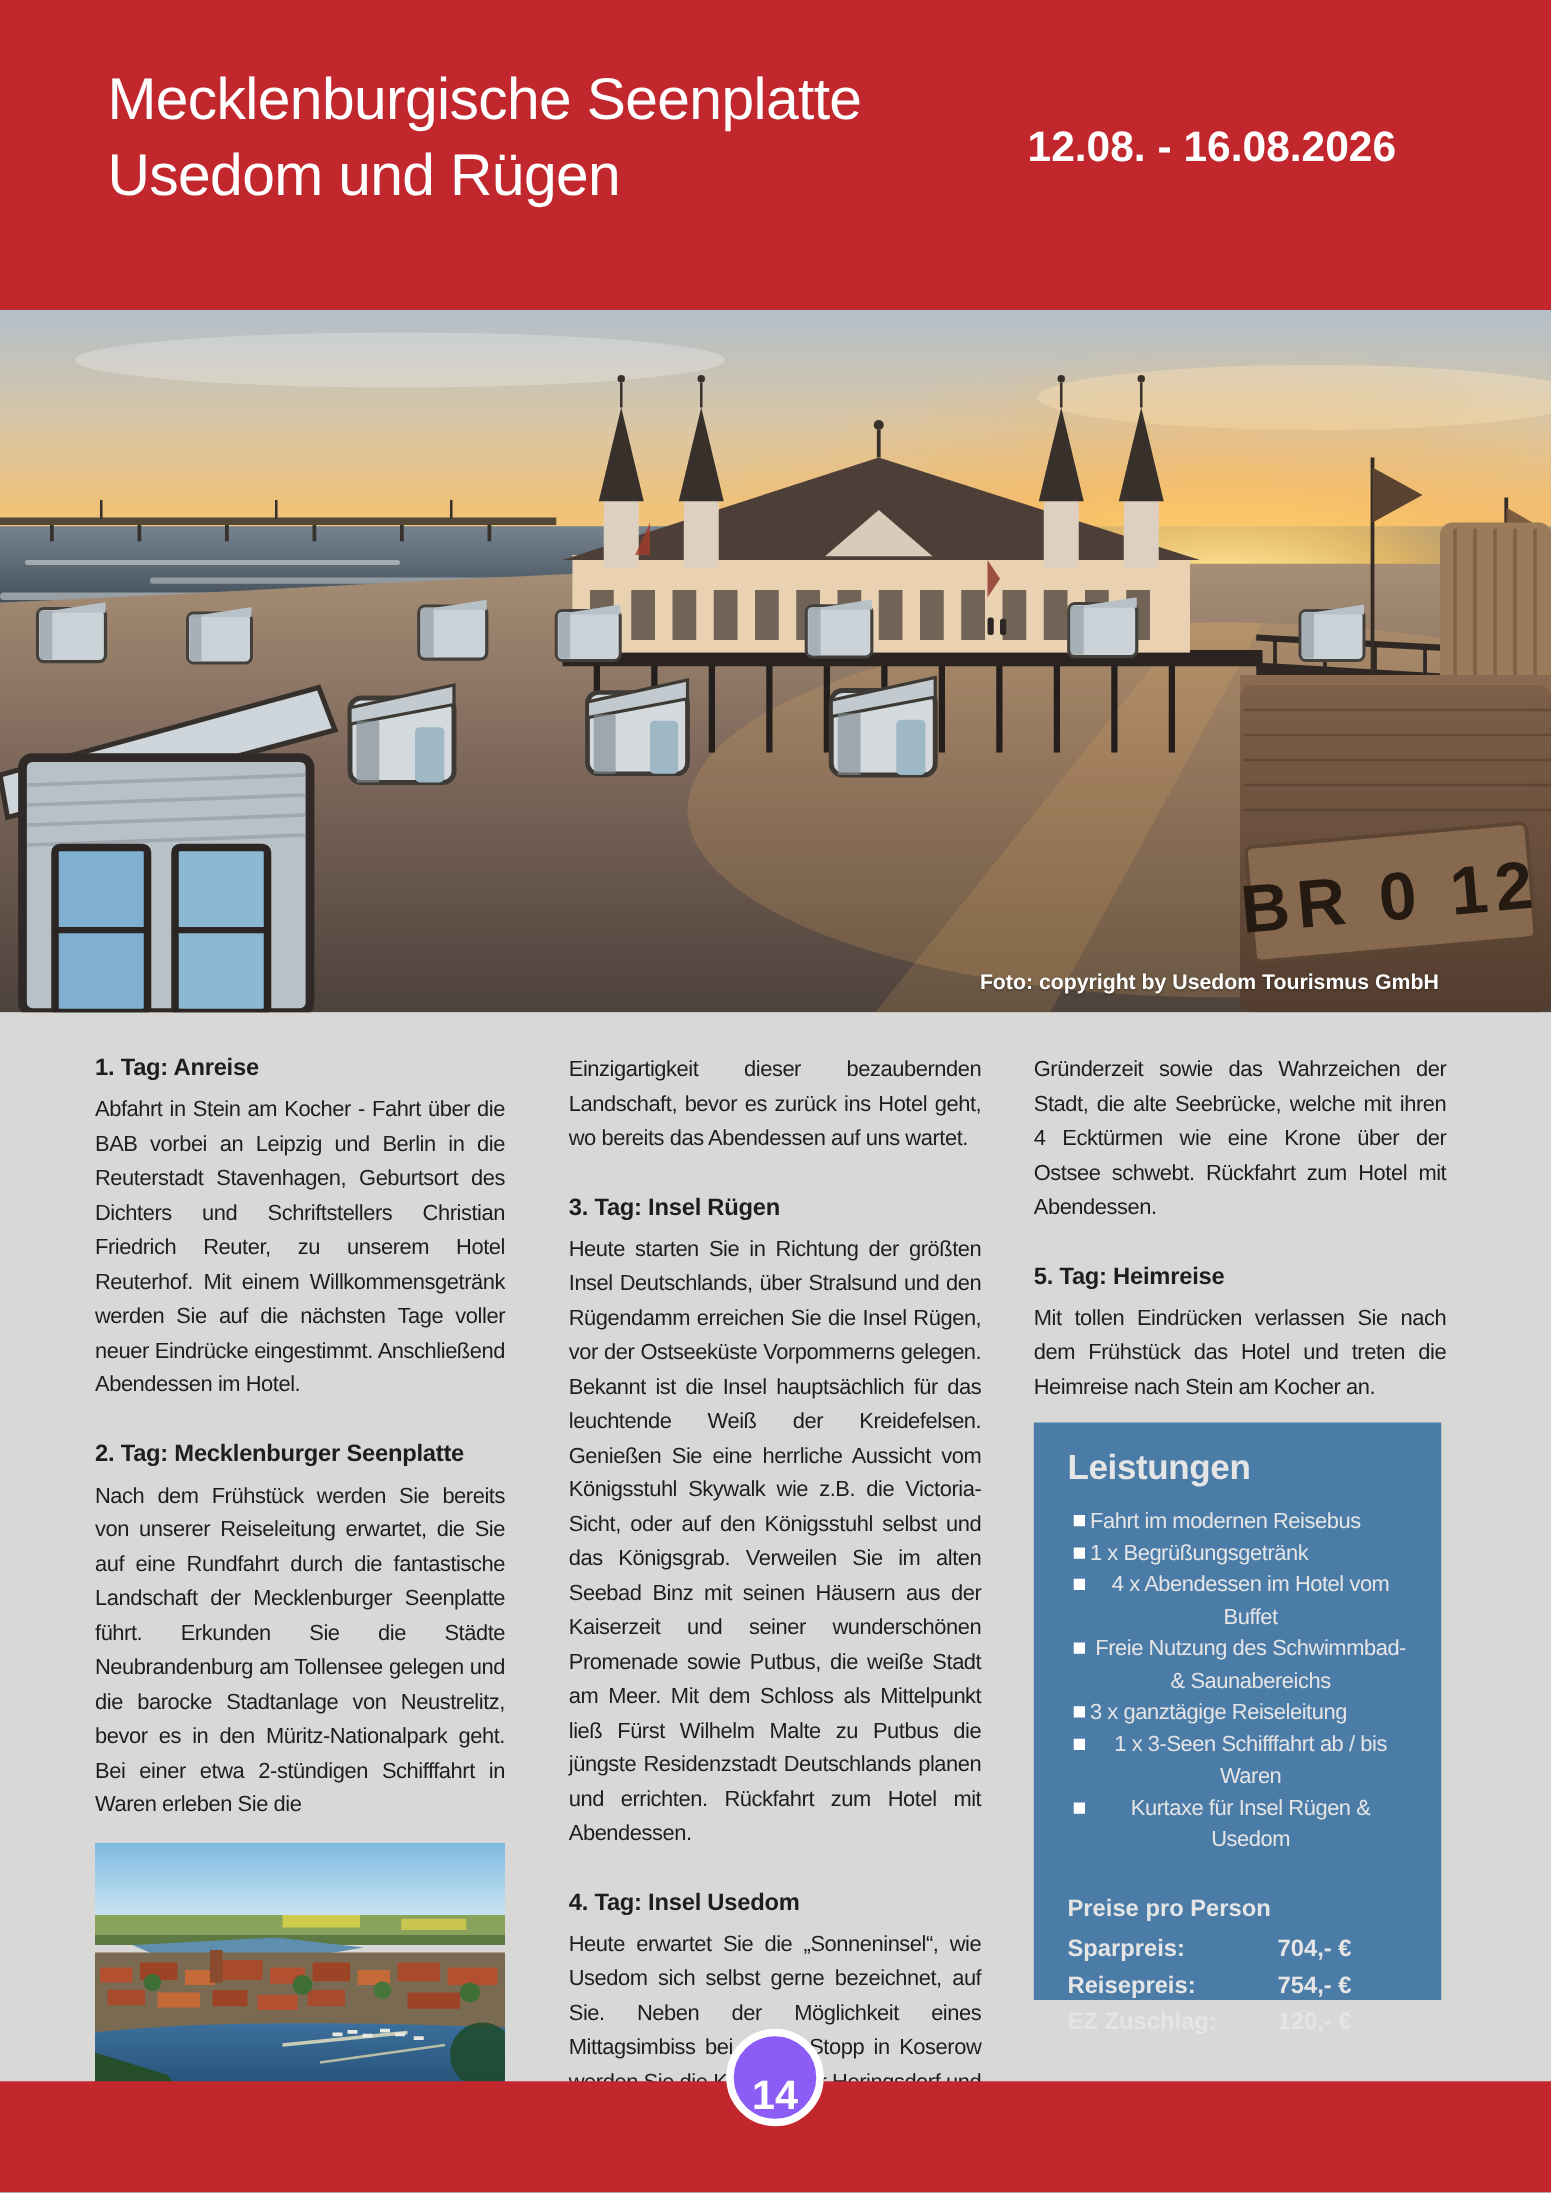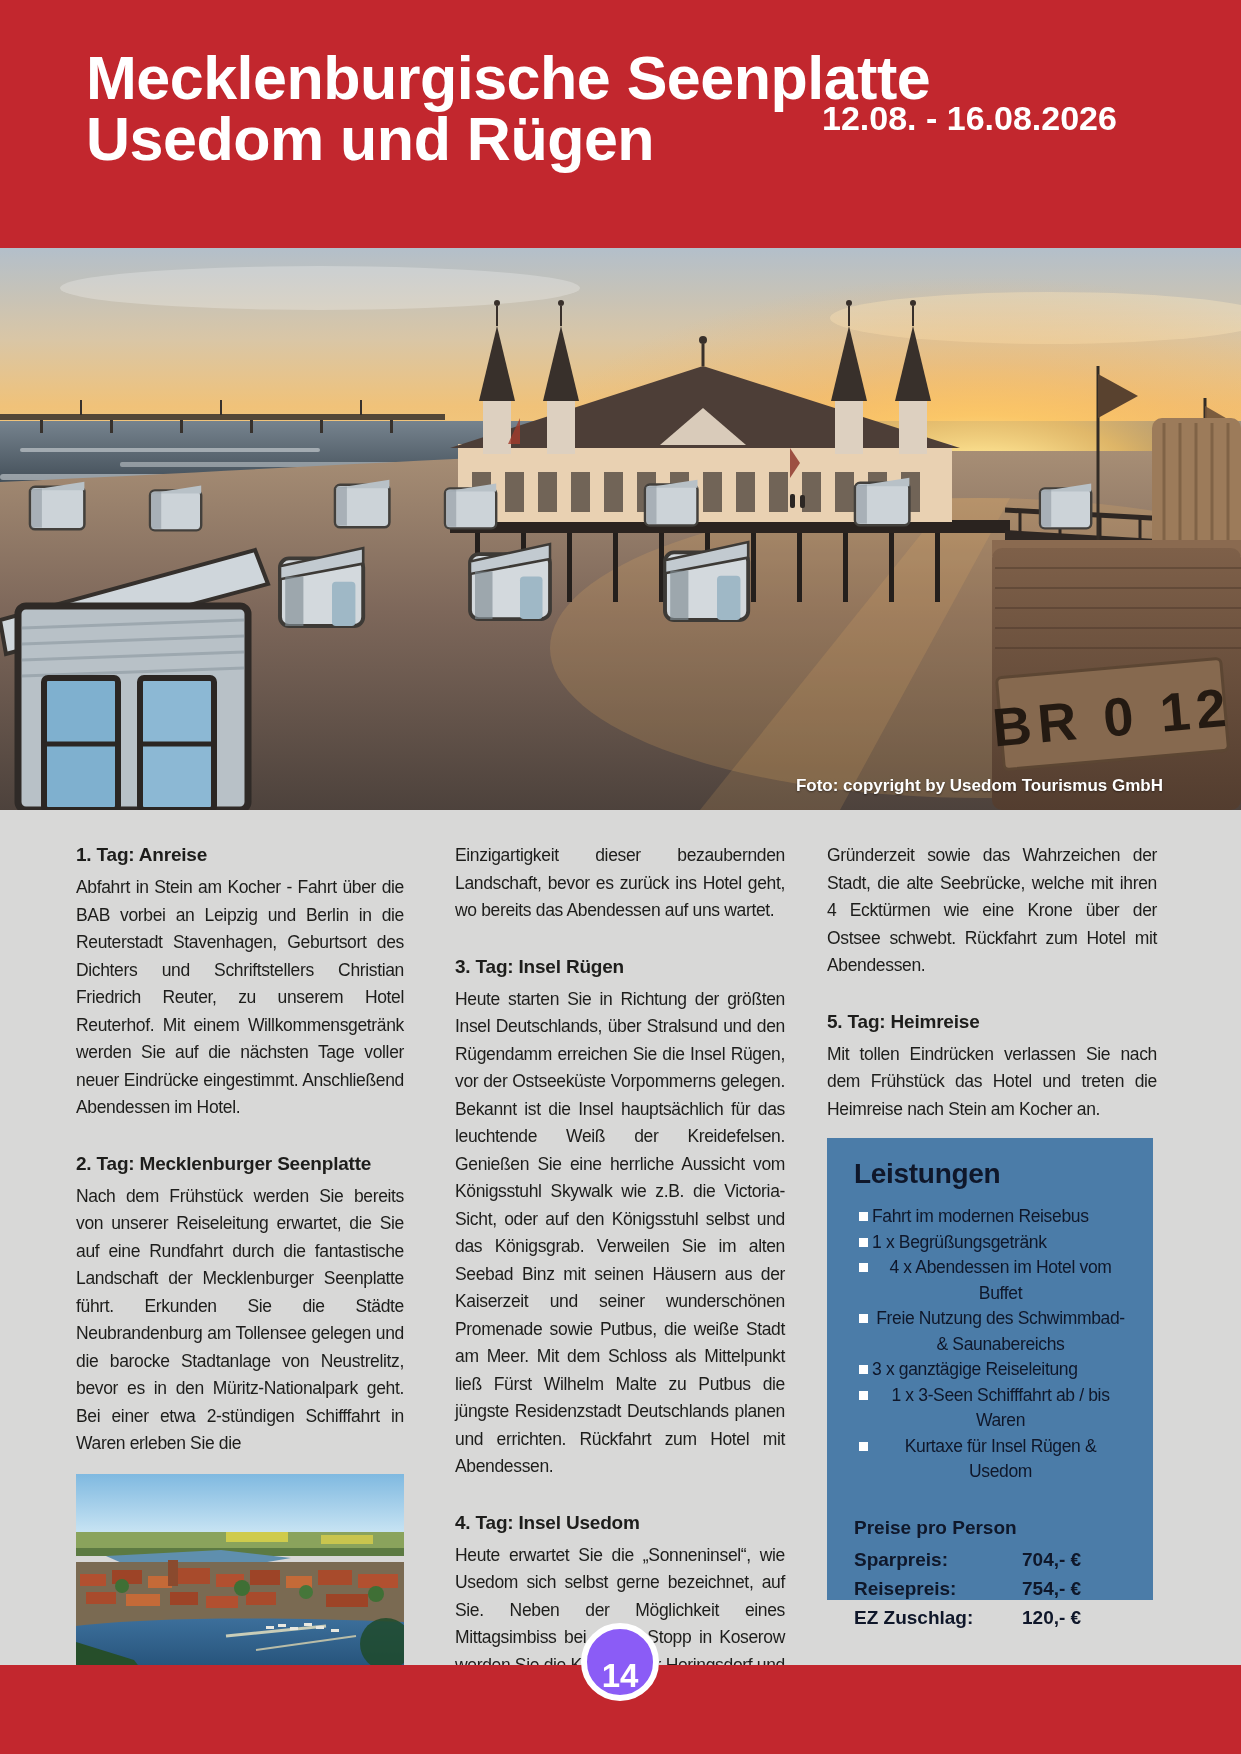--- a/index.html
+++ b/index.html
@@ -3,46 +3,46 @@
 <meta charset="utf-8">
 <style>
   html,body{margin:0;padding:0;background:#9a9a9a;}
   .page{
     position:relative;width:1241px;height:1754px;margin:0 auto;
     background:#d8d8d7;overflow:hidden;
     font-family:"Liberation Sans",sans-serif;color:#1d1d1b;
   }
   
   .header{position:absolute;left:0;top:0;width:1241px;height:248px;background:#c2272e;}
-  .header .title{position:absolute;left:86px;top:48px;color:#fff;font-weight:bold;
-    font-size:61px;line-height:61px;letter-spacing:-0.5px;}
+  .header .title{position:absolute;left:86px;top:48px;color:#fff;font-weight:normal;
+    font-size:47px;line-height:61px;letter-spacing:-0.5px;}
   .header .meta{position:absolute;left:822px;top:62px;color:#fff;font-weight:bold;}
   .header .meta .dur{font-size:34px;line-height:36px;}
   .header .meta .dates{font-size:34px;line-height:36px;margin-top:38px;}
   
   .hero{position:absolute;left:0;top:248px;width:1241px;height:562px;overflow:hidden;}
   .hero svg{display:block;}
-  .hero-caption{position:absolute;right:78px;bottom:14px;color:#fff;font-weight:bold;
+  .hero-caption{position:absolute;right:90px;bottom:14px;color:#fff;font-weight:bold;
     font-size:17px;text-shadow:0 1px 2px rgba(0,0,0,.45);}
   
   .col{position:absolute;top:842px;text-align:justify;}
   .col-1{left:76px;width:328px;}
   .col-2{left:455px;width:330px;}
   .col-3{left:827px;width:330px;}
   .col h3{margin:0 0 6px 0;font-size:19px;line-height:26px;letter-spacing:-0.2px;}
   .col .sec{margin-top:29px;}
   .col .sec:first-child{margin-top:0;}
   .col p{margin:0;font-size:17.5px;line-height:27.5px;letter-spacing:-0.35px;}
   
   .inset{position:relative;width:328px;height:230px;margin-top:16px;overflow:hidden;}
   .inset-caption{position:absolute;right:24px;bottom:12px;color:#fff;font-weight:bold;
     font-size:15px;text-shadow:0 1px 2px rgba(0,0,0,.5);}
   
   .services{position:absolute;left:827px;top:1138px;width:326px;height:462px;
-    background:#4b7ca8;color:#0f172a;box-sizing:border-box;padding:20px 24px 0 27px;}
+    background:#4b7ca8;color:#e5e5e5;box-sizing:border-box;padding:20px 24px 0 27px;}
   .services h2{margin:0 0 14px 0;font-size:28px;line-height:32px;letter-spacing:-0.3px;}
   .services ul{list-style:none;margin:0;padding:0;}
   .services li{display:flex;font-size:17.5px;line-height:25.5px;letter-spacing:-0.35px;text-align:center;}
   .services li .sq{flex:0 0 18px;margin-top:0px;}
   .services li .sq::before{content:"";display:inline-block;width:9px;height:9px;background:#fff;margin-bottom:1px;}
   .prices-title{font-weight:bold;font-size:19px;margin-top:32px;margin-bottom:6px;}
   .price-row{display:flex;font-weight:bold;font-size:19px;line-height:29px;}
   .price-row .pl{width:168px;}
   
   .footer{position:absolute;left:0;top:1665px;width:1241px;height:89px;background:#c2272e;}

